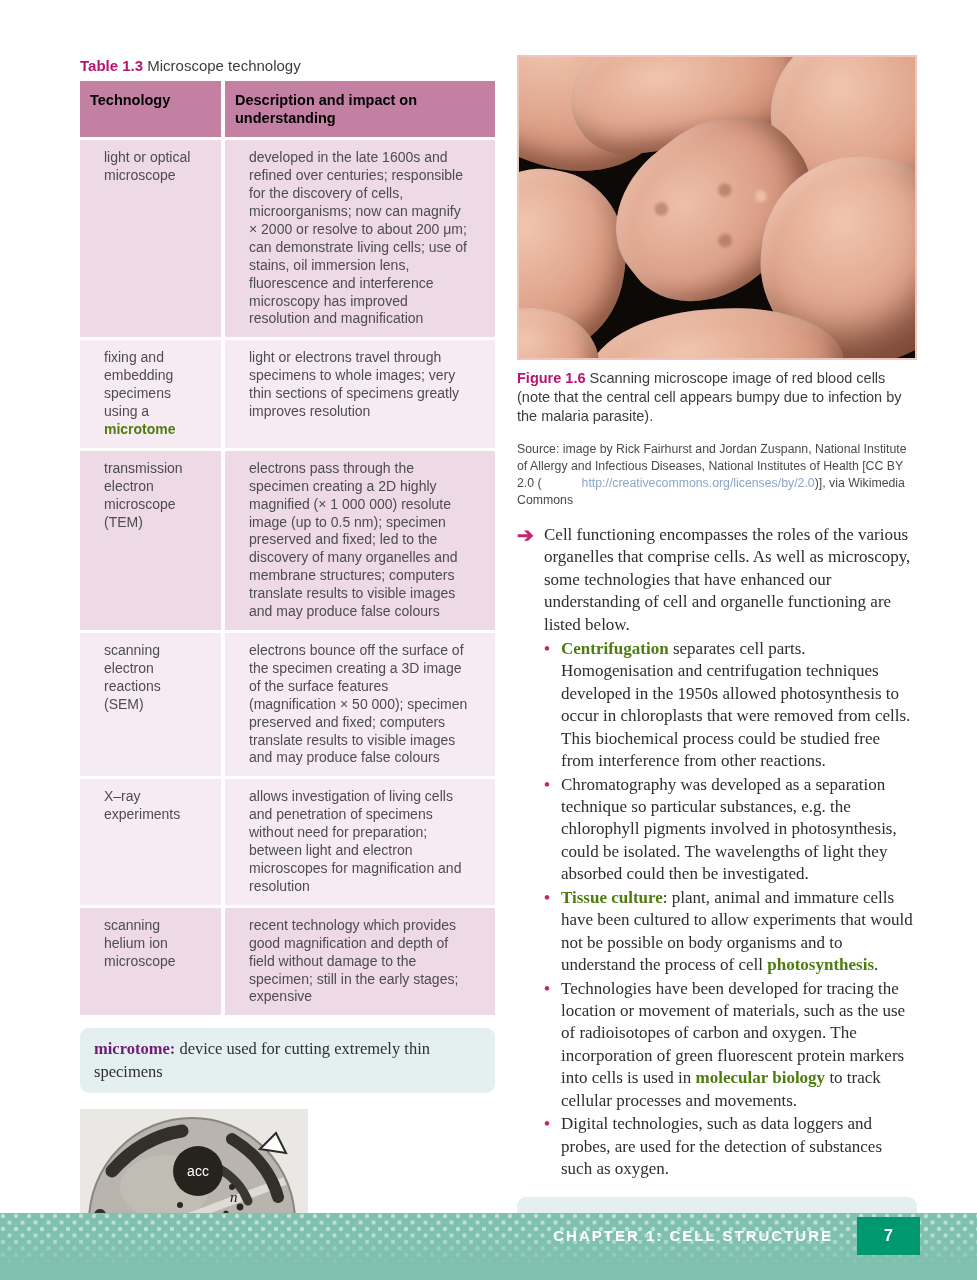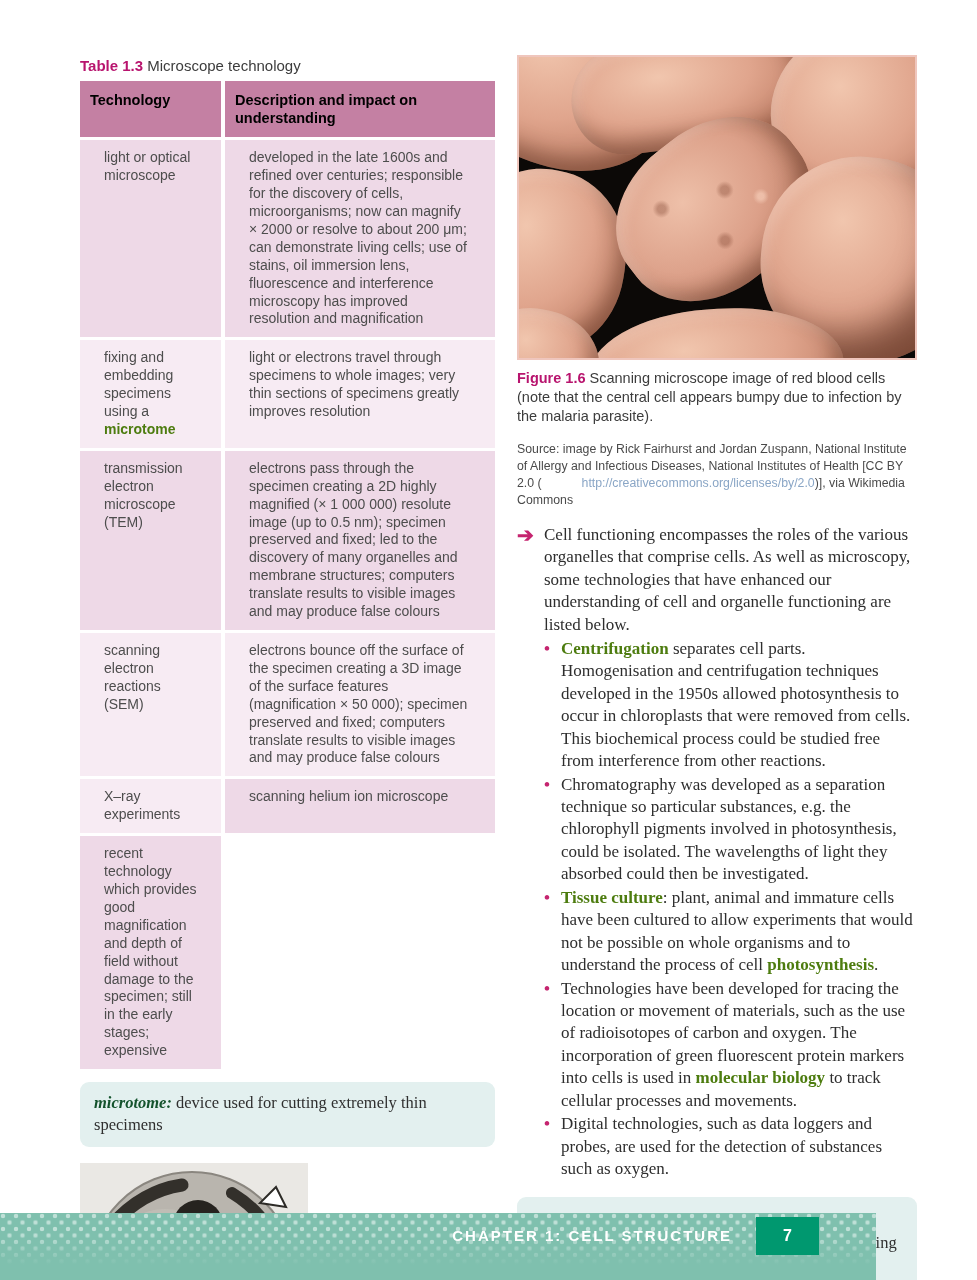--- a/index.html
+++ b/index.html
@@ -14,21 +14,21 @@
   .tbl .hcell{background:#c480a3;color:#000000;font-weight:bold;font-size:14.5px;
               padding:10px 10px;line-height:1.25;}
   .tbl .cell{font-size:14px;line-height:1.28;color:#4d4d4d;padding:9px 24px;}
   .bg-a{background:#eed9e7;}
   .bg-b{background:#f7ebf3;}
   .kw{color:#4d7c0f;font-weight:bold;}
 
   .defbox{background:#e3f0ef;border-radius:9px;padding:10px 14px;margin-top:13px;
           font-family:"Liberation Serif","DejaVu Serif",serif;font-size:16.5px;color:#2f2f2f;
           line-height:1.35;}
-  .defterm{color:#14532d;font-weight:bold;font-style:italic;}
+  .defterm{color:#701a75;font-weight:bold;}
 
   .fig15-row{display:flex;margin-top:16px;align-items:flex-end;}
   .fig15-art{flex:0 0 228px;}
   .fig15-key{margin-left:12px;margin-bottom:16px;font-size:14.5px;color:#4b4b4b;line-height:1.38;}
 
   .caption{font-size:14.5px;line-height:1.32;color:#3c3c3c;margin-top:9px;}
   .caption .lbl{color:#b8146e;font-weight:bold;}
   .caption .it{font-style:italic;}
   .source{font-size:12.3px;line-height:1.38;color:#4a4a4a;margin-top:5px;}
   .source .url{color:#8aa6c6;padding-left:40px;}
@@ -54,21 +54,21 @@
   .arrow-glyph{color:#c5246f;font-weight:bold;font-size:20px;line-height:1.1;flex:0 0 27px;}
   .blist{margin:2px 0 0 27px;padding:0;list-style:none;}
   .blist li{position:relative;padding-left:17px;margin-top:1px;}
   .bdot{position:absolute;left:0;top:0;color:#c5246f;font-weight:bold;}
 
   .defbox2{background:#e3f0ef;border-radius:9px;padding:12px 15px;margin-top:17px;
            font-family:"Liberation Serif","DejaVu Serif",serif;font-size:16.5px;color:#2f2f2f;
            line-height:1.35;}
 
   
-  .footer{position:absolute;left:0;top:1213px;width:876px;height:67px;
+  .footer{position:absolute;left:0;top:1213px;width:977px;height:67px;
           background:
             linear-gradient(to bottom, rgba(127,192,174,0) 0%, rgba(127,192,174,0) 30%, #7fc0ae 78%),
             radial-gradient(circle at 3px 3px, rgba(255,255,255,.5) 1.9px, rgba(255,255,255,0) 2.6px),
             radial-gradient(circle at 3px 3px, rgba(255,255,255,.5) 1.9px, rgba(255,255,255,0) 2.6px),
             #7fc0ae;
           background-size:auto,13px 13px,13px 13px,auto;
           background-position:0 0,0 0,6.5px 6.5px,0 0;}
   .footer-inner{display:flex;align-items:flex-start;justify-content:flex-end;
                 padding:4px 57px 0 0;gap:24px;}
   .chapter-label{color:#ffffff;font-weight:bold;font-size:15px;letter-spacing:2px;
@@ -95,20 +95,21 @@
       <div class="cell bg-b"><span>fixing and embedding specimens using a </span><span class="kw">microtome</span></div>
       <div class="cell bg-b">light or electrons travel through specimens to whole images; very thin sections of specimens greatly improves resolution</div>
 
       <div class="cell bg-a"><span>transmission electron microscope (TEM)</span></div>
       <div class="cell bg-a">electrons pass through the specimen creating a 2D highly magnified (× 1 000 000) resolute image (up to 0.5 nm); specimen preserved and fixed; led to the discovery of many organelles and membrane structures; computers translate results to visible images and may produce false colours</div>
 
       <div class="cell bg-b"><span>scanning electron reactions (SEM)</span></div>
       <div class="cell bg-b">electrons bounce off the surface of the specimen creating a 3D image of the surface features (magnification × 50 000); specimen preserved and fixed; computers translate results to visible images and may produce false colours</div>
 
       <div class="cell bg-b"><span>X–ray experiments</span></div>
+      <div class="cell bg-b">allows investigation of living cells and penetration of specimens without need for preparation; between light and electron microscopes for magnification and resolution</div>
 
       <div class="cell bg-a"><span>scanning helium ion microscope</span></div>
       <div class="cell bg-a">recent technology which provides good magnification and depth of field without damage to the specimen; still in the early stages; expensive</div>
     </div>
 
     <div class="defbox">
       <span class="defterm">microtome:</span><span> device used for cutting extremely thin specimens</span>
     </div>
 
     <div class="fig15-row">
@@ -191,21 +192,21 @@
     <p class="source"><span>Source: image by Rick Fairhurst and Jordan Zuspann, National Institute of Allergy and Infectious Diseases, National Institutes of Health [CC BY 2.0 (</span><span class="url">http://creativecommons.org/licenses/by/2.0</span><span>)], via Wikimedia Commons</span></p>
 
     <div class="serif-block arrow-para">
       <span class="arrow-glyph">➔</span>
       <span>Cell functioning encompasses the roles of the various organelles that comprise cells. As well as microscopy, some technologies that have enhanced our understanding of cell and organelle functioning are listed below.</span>
     </div>
 
     <ul class="blist serif-block">
       <li><span class="bdot">•</span><span></span><span class="kw">Centrifugation</span><span> separates cell parts. Homogenisation and centrifugation techniques developed in the 1950s allowed photosynthesis to occur in chloroplasts that were removed from cells. This biochemical process could be studied free from interference from other reactions.</span><span class="kw"></span><span></span></li>
       <li><span class="bdot">•</span><span>Chromatography was developed as a separation technique so particular substances, e.g. the chlorophyll pigments involved in photosynthesis, could be isolated. The wavelengths of light they absorbed could then be investigated.</span><span class="kw"></span><span></span><span class="kw"></span><span></span></li>
-      <li><span class="bdot">•</span><span></span><span class="kw">Tissue culture</span><span>: plant, animal and immature cells have been cultured to allow experiments that would not be possible on whole organisms and to understand the process of cell </span><span class="kw">photosynthesis</span><span>.</span></li>
+      <li><span class="bdot">•</span><span></span><span class="kw">Tissue culture</span><span>: plant, animal and immature cells have been cultured to allow experiments that would not be possible on body organisms and to understand the process of cell </span><span class="kw">photosynthesis</span><span>.</span></li>
       <li><span class="bdot">•</span><span>Technologies have been developed for tracing the location or movement of materials, such as the use of radioisotopes of carbon and oxygen. The incorporation of green fluorescent protein markers into cells is used in </span><span class="kw">molecular biology</span><span> to track cellular processes and movements.</span><span class="kw"></span><span></span></li>
       <li><span class="bdot">•</span><span>Digital technologies, such as data loggers and probes, are used for the detection of substances such as oxygen.</span><span class="kw"></span><span></span><span class="kw"></span><span></span></li>
     </ul>
 
     <div class="defbox2">
       <div><span class="defterm">centrifugation:</span><span> the process of separating parts of a complex mixture based on the increased rate of settling of dense materials; the process uses the centrifugal forces that result from rapidly spinning the mixture</span></div>
 
     </div>
   </div>
 

